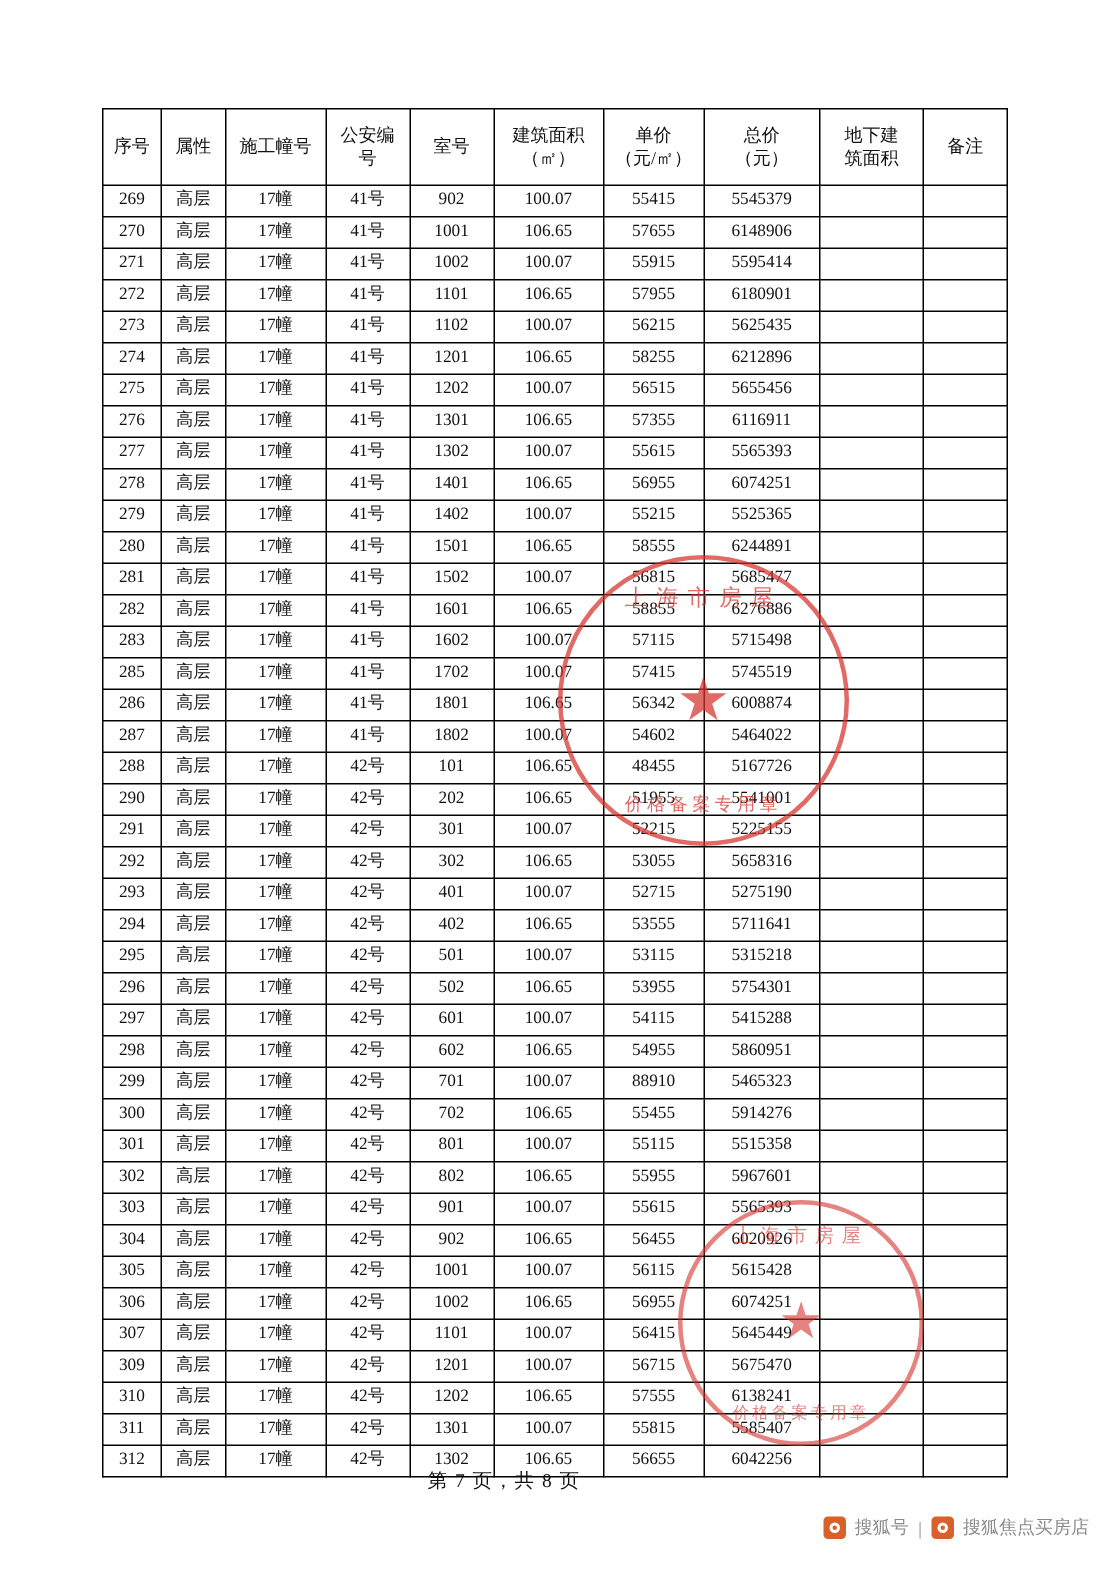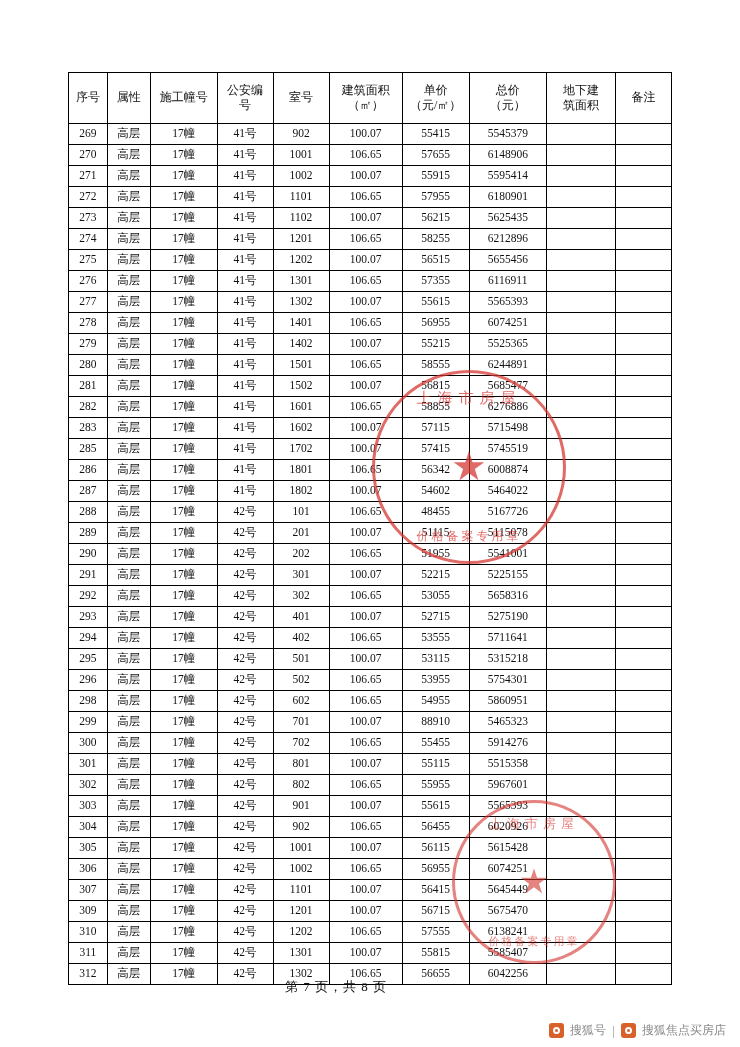--- a/index.html
+++ b/index.html
@@ -163,21 +163,21 @@
     text-align: center;
     font-size: 11px;
     letter-spacing: 2px;
     color: #d4312c;
   }
 
   
   .watermark {
     position: absolute;
     right: 14px;
-    bottom: 8px;
+    bottom: 20px;
     display: flex;
     align-items: center;
     gap: 6px;
     font-family: "Liberation Sans", sans-serif;
     font-size: 12px;
     color: #8a8a8a;
   }
   .watermark .wm-logo {
     width: 15px;
     height: 15px;
@@ -472,32 +472,20 @@
             <td class="cn">17幢</td>
             <td class="cn">42号</td>
             <td class="num">101</td>
             <td class="num">106.65</td>
             <td class="num">48455</td>
             <td class="num">5167726</td>
             <td class="num"></td>
             <td class="num"></td>
           </tr>
           <tr>
-            <td class="num">289</td>
-            <td class="cn">高层</td>
-            <td class="cn">17幢</td>
-            <td class="cn">42号</td>
-            <td class="num">201</td>
-            <td class="num">100.07</td>
-            <td class="num">51115</td>
-            <td class="num">5115078</td>
-            <td class="num"></td>
-            <td class="num"></td>
-          </tr>
-          <tr>
             <td class="num">290</td>
             <td class="cn">高层</td>
             <td class="cn">17幢</td>
             <td class="cn">42号</td>
             <td class="num">202</td>
             <td class="num">106.65</td>
             <td class="num">51955</td>
             <td class="num">5541001</td>
             <td class="num"></td>
             <td class="num"></td>
@@ -564,20 +552,32 @@
           </tr>
           <tr>
             <td class="num">296</td>
             <td class="cn">高层</td>
             <td class="cn">17幢</td>
             <td class="cn">42号</td>
             <td class="num">502</td>
             <td class="num">106.65</td>
             <td class="num">53955</td>
             <td class="num">5754301</td>
+            <td class="num"></td>
+            <td class="num"></td>
+          </tr>
+          <tr>
+            <td class="num">297</td>
+            <td class="cn">高层</td>
+            <td class="cn">17幢</td>
+            <td class="cn">42号</td>
+            <td class="num">601</td>
+            <td class="num">100.07</td>
+            <td class="num">54115</td>
+            <td class="num">5415288</td>
             <td class="num"></td>
             <td class="num"></td>
           </tr>
           <tr>
             <td class="num">298</td>
             <td class="cn">高层</td>
             <td class="cn">17幢</td>
             <td class="cn">42号</td>
             <td class="num">602</td>
             <td class="num">106.65</td>

